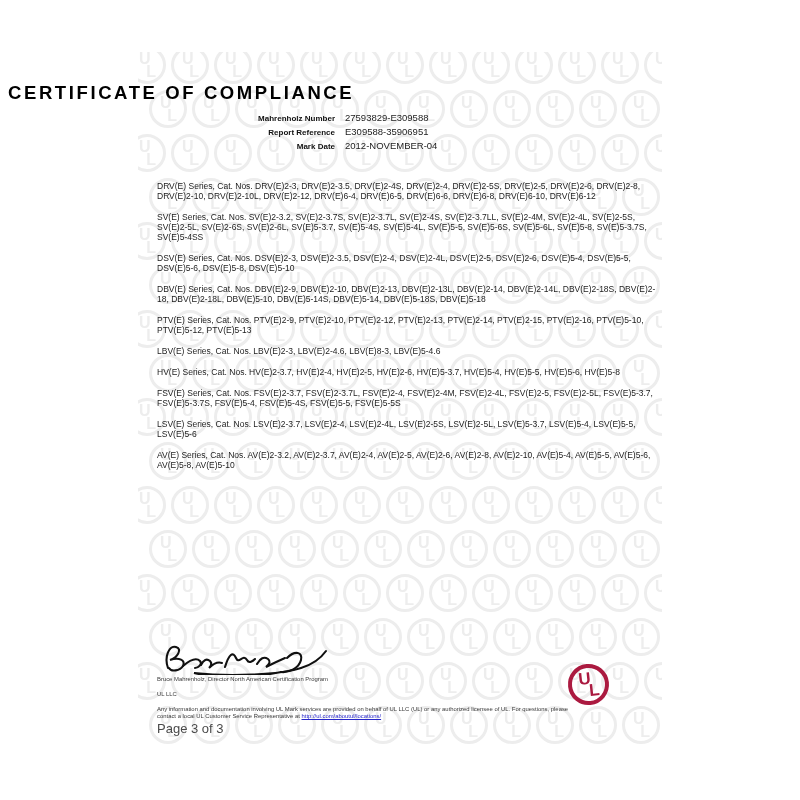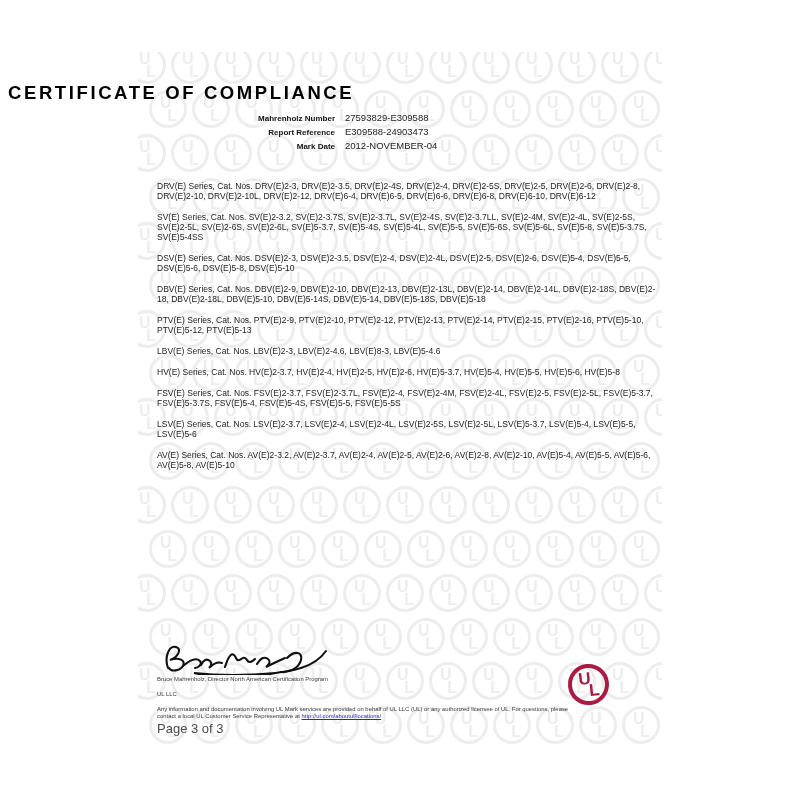--- a/index.html
+++ b/index.html
@@ -846,21 +846,21 @@
 
     <div class="title">CERTIFICATE OF COMPLIANCE</div>
 
     <div class="hdr-fields">
       <div class="hdr-row">
         <div class="hdr-label">Mahrenholz Number</div>
         <div class="hdr-value">27593829-E309588</div>
       </div>
       <div class="hdr-row">
         <div class="hdr-label">Report Reference</div>
-        <div class="hdr-value">E309588-24903473</div>
+        <div class="hdr-value">E309588-35906951</div>
       </div>
       <div class="hdr-row">
         <div class="hdr-label">Mark Date</div>
         <div class="hdr-value">2012-NOVEMBER-04</div>
       </div>
     </div>
 
     <div class="body-text">
       <p>DRV(E) Series, Cat. Nos. DRV(E)2-3, DRV(E)2-3.5, DRV(E)2-4S, DRV(E)2-4, DRV(E)2-5S, DRV(E)2-5, DRV(E)2-6, DRV(E)2-8, DRV(E)2-10, DRV(E)2-10L, DRV(E)2-12, DRV(E)6-4, DRV(E)6-5, DRV(E)6-6, DRV(E)6-8, DRV(E)6-10, DRV(E)6-12</p>
       <p>SV(E) Series, Cat. Nos. SV(E)2-3.2, SV(E)2-3.7S, SV(E)2-3.7L, SV(E)2-4S, SV(E)2-3.7LL, SV(E)2-4M, SV(E)2-4L, SV(E)2-5S, SV(E)2-5L, SV(E)2-6S, SV(E)2-6L, SV(E)5-3.7, SV(E)5-4S, SV(E)5-4L, SV(E)5-5, SV(E)5-6S, SV(E)5-6L, SV(E)5-8, SV(E)5-3.7S, SV(E)5-4SS</p>

